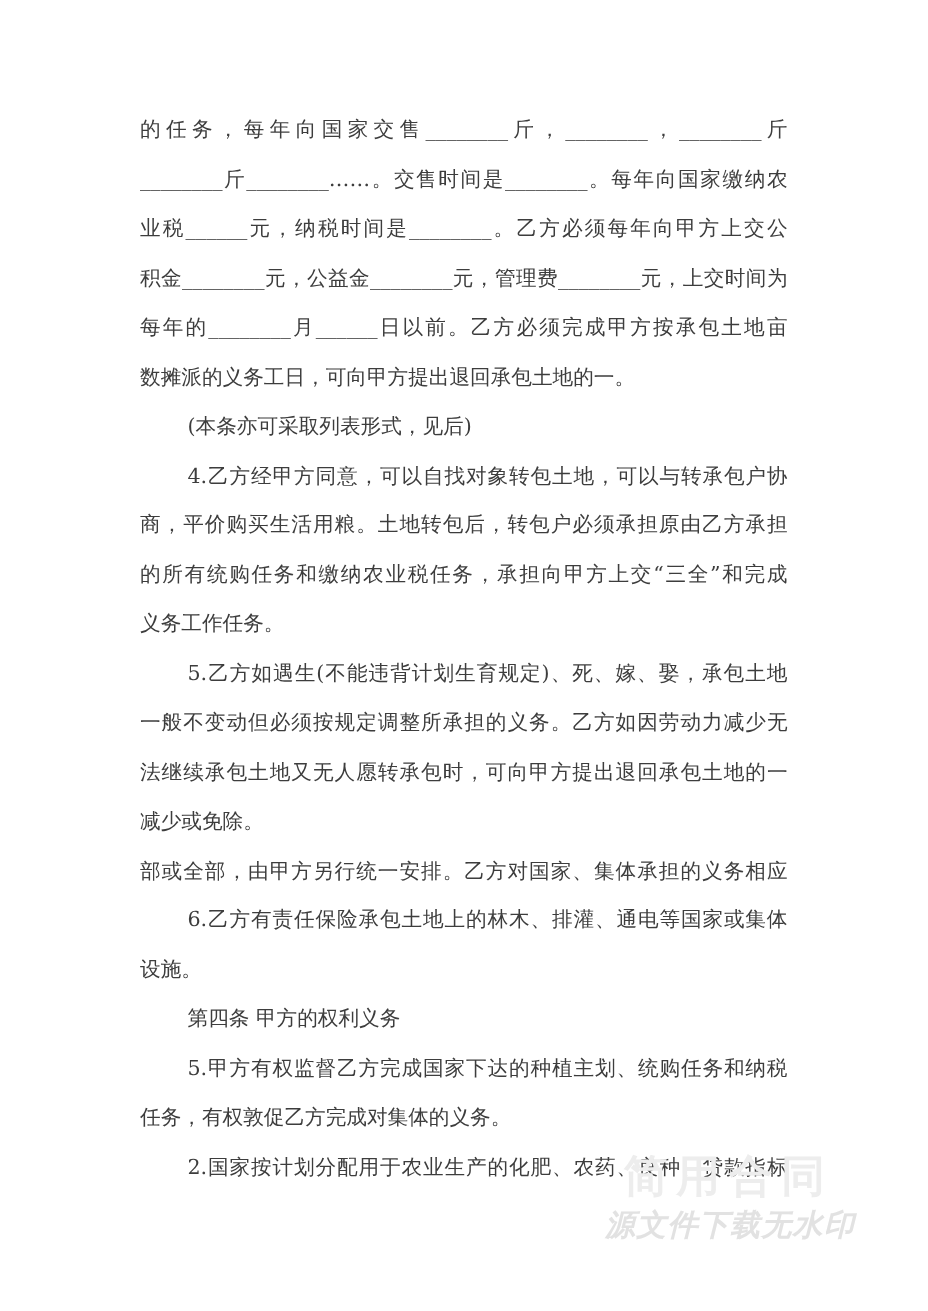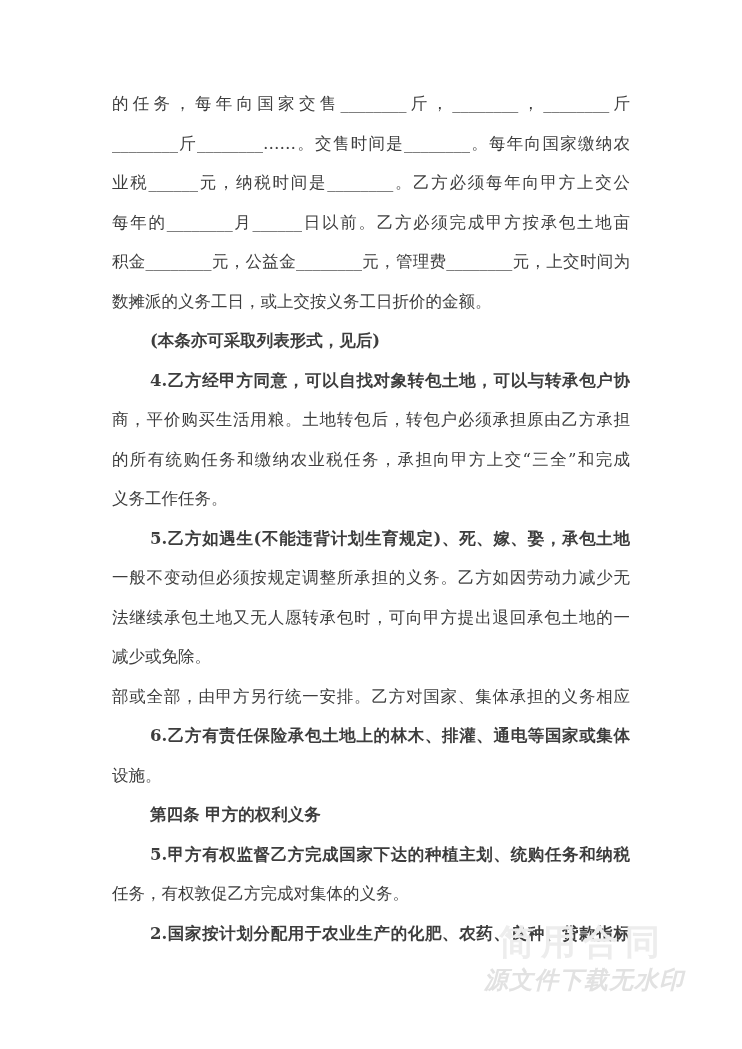--- a/index.html
+++ b/index.html
@@ -28,21 +28,20 @@
     height: 39.5px;
     overflow: hidden;
     text-align: left;
   }
   .fill {
     text-align: justify;
     text-align-last: justify;
   }
   .indent {
     text-indent: 38px;
-    font-weight: bold;
   }
   .watermark {
     position: absolute;
     right: 58px;
     top: 922px;
     text-align: center;
     font-family: "DejaVu Sans", "Liberation Sans", sans-serif;
     font-weight: bold;
     user-select: none;
     margin-left: 48px;
@@ -65,23 +64,23 @@
 </style>
 </head>
 <body>
 
 <div class="page">
 
   <div class="content">
     <div class="line fill">的任务，每年向国家交售________斤，________，________斤________，</div>
     <div class="line fill">________斤________……。交售时间是________。每年向国家缴纳农</div>
     <div class="line fill">业税______元，纳税时间是________。乙方必须每年向甲方上交公</div>
+    <div class="line fill">积金________元，公益金________元，管理费________元，上交时间为</div>
     <div class="line fill">每年的________月______日以前。乙方必须完成甲方按承包土地亩</div>
-    <div class="line fill">积金________元，公益金________元，管理费________元，上交时间为</div>
-    <div class="line">数摊派的义务工日，或上交按义务工日折价的金额。</div>
+    <div class="line">数摊派的义务工日，可向甲方提出退回承包土地的一。</div>
     <div class="line indent">(本条亦可采取列表形式，见后)</div>
     <div class="line indent fill">4.乙方经甲方同意，可以自找对象转包土地，可以与转承包户协</div>
     <div class="line fill">商，平价购买生活用粮。土地转包后，转包户必须承担原由乙方承担</div>
     <div class="line fill">的所有统购任务和缴纳农业税任务，承担向甲方上交“三全”和完成</div>
     <div class="line">义务工作任务。</div>
     <div class="line indent fill">5.乙方如遇生(不能违背计划生育规定)、死、嫁、娶，承包土地</div>
     <div class="line fill">一般不变动但必须按规定调整所承担的义务。乙方如因劳动力减少无</div>
     <div class="line fill">法继续承包土地又无人愿转承包时，可向甲方提出退回承包土地的一</div>
     <div class="line">减少或免除。</div>
     <div class="line fill">部或全部，由甲方另行统一安排。乙方对国家、集体承担的义务相应</div>

